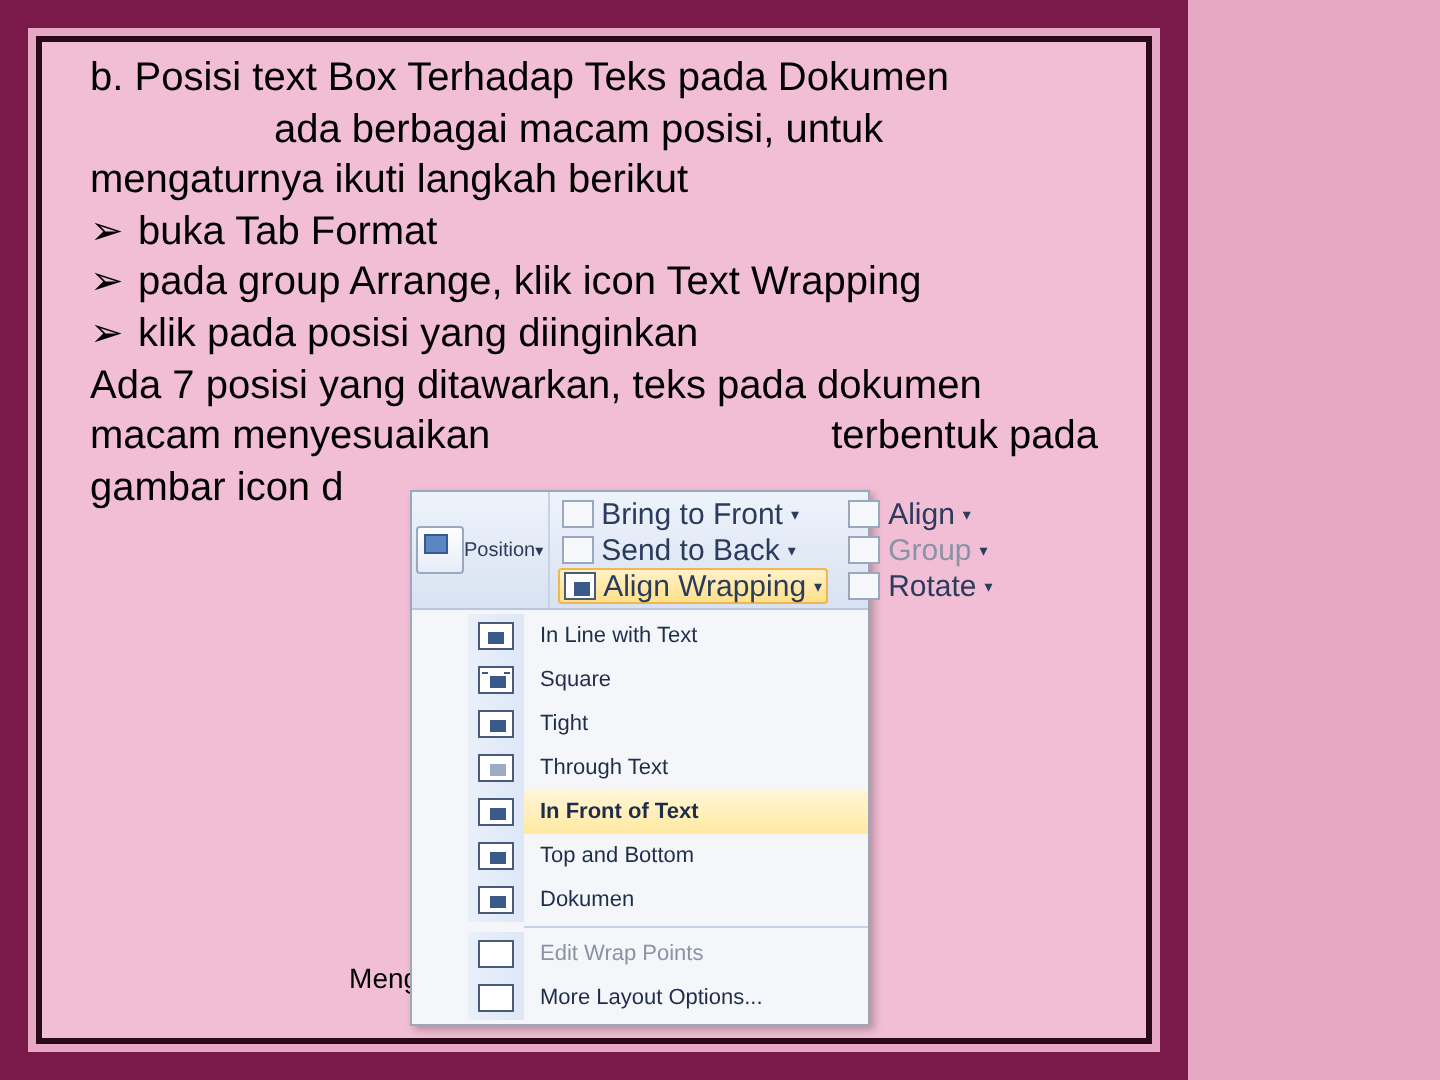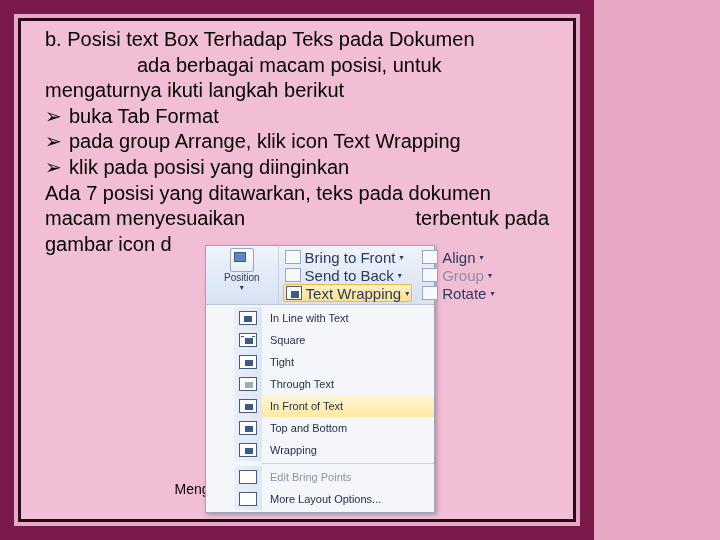--- a/index.html
+++ b/index.html
@@ -13,21 +13,21 @@
   .bullet-glyph { width: 18px; flex: none; }
   .caption { font-size: 14px; text-align: center; margin-top: 224px; color: #000; }
 
   .popup { position: absolute; left: 184px; top: 224px; width: 230px; font-family: Tahoma, sans-serif; font-size: 11px; background: #f4f6fa; border: 1px solid #9aa7bd; box-shadow: 2px 2px 4px rgba(0,0,0,.25); }
   .toolbar { display: flex; background: linear-gradient(#eef3fb,#d8e2f2); border-bottom: 1px solid #b9c6dc; }
   .tool-col { padding: 2px 4px; }
   .tool-col:first-child { border-right: 1px solid #c7d2e5; }
   .tool-row { display: flex; align-items: center; gap: 4px; padding: 1px 2px; height: 18px; }
   .tool-label { color: #2a3b5c; font-size: 15px; white-space: nowrap; }
   .tri { font-size: 8px; color: #2a3b5c; }
-  .position-col { display:flex; flex-direction:column; align-items:center; padding: 2px 18px; border-right:1px solid #c7d2e5; }
+  .position-col { display:flex; flex-direction:row; align-items:center; padding: 2px 2px; border-right:1px solid #c7d2e5; }
   .pos-icon { width: 24px; height: 24px; background: linear-gradient(#fefefe,#e6edf8); border:1px solid #9aa7bd; border-radius:2px; position:relative; }
   .pos-icon::after { content:""; position:absolute; width:10px; height:8px; background:#5a86c6; border:1px solid #3a5a8a; left:3px; top:3px; }
   .pos-label { font-size: 10px; color:#2a3b5c; margin-top:0; }
   .menu { padding: 2px 0; margin-left: 28px; }
   .menu-item { display:flex; align-items:center; height: 22px; }
   .menu-icon-col { width: 28px; height: 100%; background: linear-gradient(90deg,#eaf0fa,#dde7f6); display:flex; align-items:center; justify-content:center; }
   .menu-label { padding-left: 8px; color: #1e2d4a; }
   .menu-sep { height:1px; background:#c7d2e5; margin: 2px 0 2px 28px; }
   .tw-icon { width:18px; height:14px; border:1px solid #4a5a7a; background:#fff; position:relative; }
   .tw-icon .blk { position:absolute; width:8px; height:6px; background:#3a5a8a; }
@@ -85,21 +85,21 @@
           </div>
           <div class="tool-row">
             <div class="ribbon-icon"></div>
             <span class="tool-label">Send to Back</span>
             <span class="tri">▾</span>
           </div>
           <div class="tool-row highlight">
             <div class="wrap-big">
                 <div class="dog"></div>
               </div>
-            <span class="tool-label">Text Wrapping</span>
+            <span class="tool-label">Align Wrapping</span>
             <span class="tri">▾</span>
           </div>
         </div>
         <div class="tool-col">
           <div class="tool-row">
             <div class="ribbon-icon"></div>
             <span class="tool-label">Align</span>
             <span class="tri">▾</span>
           </div>
           <div class="tool-row">
@@ -143,21 +143,21 @@
           <span class="menu-label">Tight</span>
         </div>
         <div class="menu-item">
           <div class="menu-icon-col">
               <div class="tw-icon">
                 <div class="blk" style="left:5px;top:4px;opacity:.5"></div>
               </div>
             </div>
           <span class="menu-label">Through Text</span>
         </div>
-        <div class="menu-item" style="background:linear-gradient(#fff6d8,#ffe9a0);">
+        <div class="menu-item" style="background:linear-gradient(#fff6d8,#ffe9a0);font-weight:bold;">
           <div class="menu-icon-col">
               <div class="tw-icon">
                 <div class="blk" style="left:5px;top:4px"></div>
               </div>
             </div>
           <span class="menu-label">In Front of Text</span>
         </div>
         <div class="menu-item">
           <div class="menu-icon-col">
               <div class="tw-icon">
@@ -165,28 +165,28 @@
               </div>
             </div>
           <span class="menu-label">Top and Bottom</span>
         </div>
         <div class="menu-item">
           <div class="menu-icon-col">
               <div class="tw-icon">
                 <div class="blk" style="left:5px;top:4px"></div>
               </div>
             </div>
-          <span class="menu-label">Wrapping</span>
+          <span class="menu-label">Dokumen</span>
         </div>
         <div class="menu-sep"></div>
         <div class="menu-item">
           <div class="menu-icon-col">
               <div class="tw-icon"></div>
             </div>
-          <span class="menu-label disabled">Edit Bring Points</span>
+          <span class="menu-label disabled">Edit Wrap Points</span>
         </div>
         <div class="menu-item">
           <div class="menu-icon-col">
               <div class="tw-icon"></div>
             </div>
           <span class="menu-label">More Layout Options...</span>
         </div>
       </div>
     </div>
 

